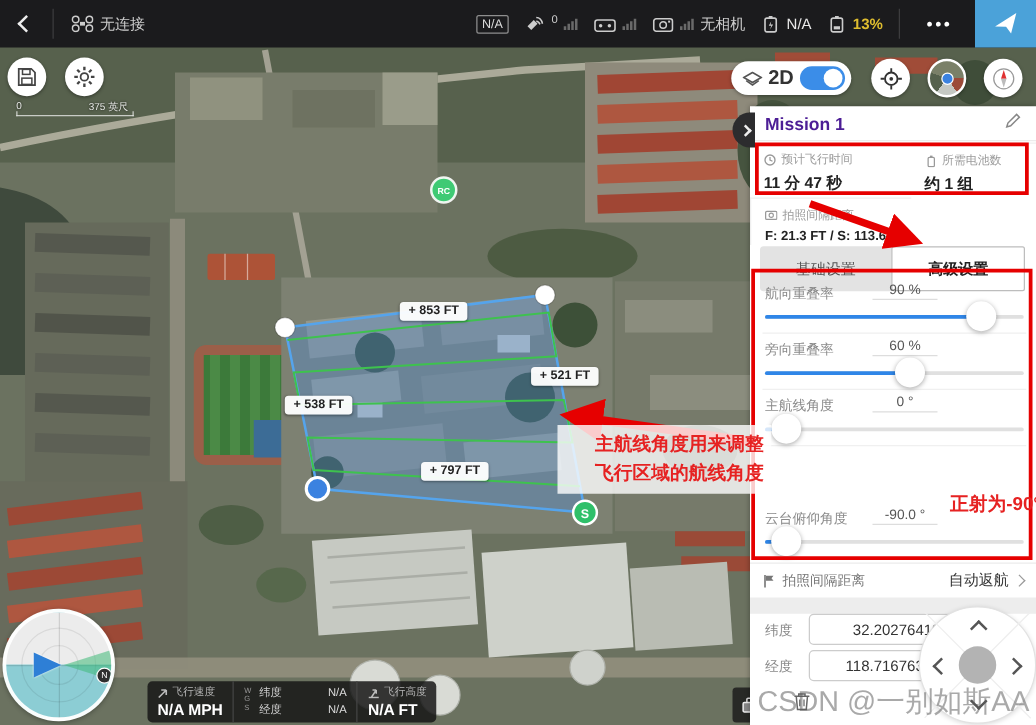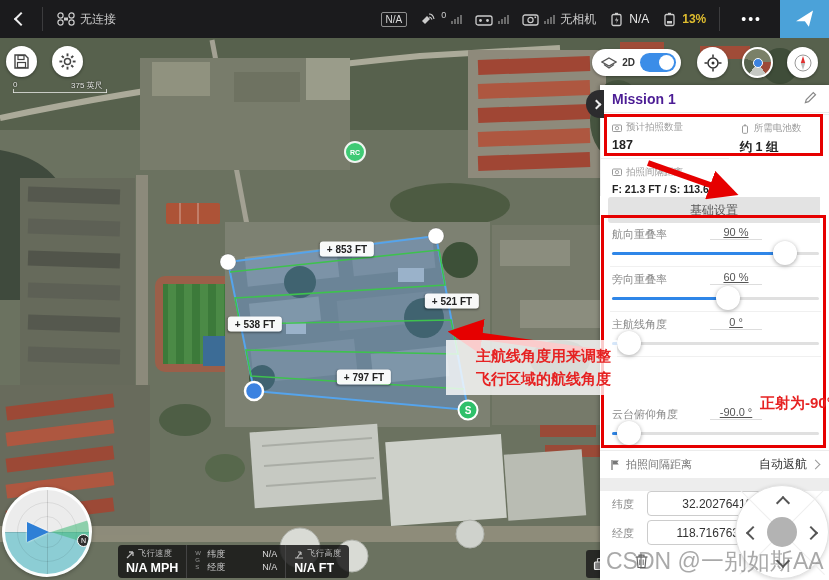--- a/index.html
+++ b/index.html
@@ -32,49 +32,49 @@
   
   .round-btn { position:absolute; width:31px; height:31px; border-radius:50%; background:#fff; box-shadow:0 1px 3px rgba(0,0,0,.4); display:flex; align-items:center; justify-content:center; z-index:20; cursor:pointer; }
   .map-scale { position:absolute; left:13px; top:80px; z-index:8; color:#fff; font-size:8px; text-shadow:0 0 2px #000; opacity:.85; width:100px; }
   .map-scale .line { position:absolute; top:12px; left:0; width:94px; height:1px; background:rgba(255,255,255,.8); }
   .map-scale .line:before,.map-scale .line:after{content:"";position:absolute;width:1px;height:4px;top:-3px;background:rgba(255,255,255,.8);}
   .map-scale .line:after{right:0;}
   .scale-end { position:absolute; left:58px; top:0; }
 
   
   .ctl-pill { position:absolute; top:49px; right:148px; height:27px; border-radius:14px; background:#fff; box-shadow:0 1px 3px rgba(0,0,0,.35); display:flex; align-items:center; gap:5px; padding:0 5px 0 9px; z-index:20; }
-  .ctl-pill .lbl { font-size:10px; font-weight:bold; color:#333; }
+  .ctl-pill .lbl { font-size:16px; font-weight:bold; color:#333; }
   .toggle { width:36px; height:19px; border-radius:10px; background:#3b8de8; position:relative; cursor:pointer; }
   .toggle .knob { position:absolute; right:2px; top:2px; width:15px; height:15px; border-radius:50%; background:#fff; }
   .ctl-circle { position:absolute; top:47px; width:31px; height:31px; border-radius:50%; background:#fff; box-shadow:0 1px 3px rgba(0,0,0,.35); display:flex; align-items:center; justify-content:center; z-index:20; cursor:pointer; }
   .minimap { background:conic-gradient(#7a8068 0 25%, #9c4a38 25% 40%, #c5c8c3 40% 60%, #55614c 60% 80%, #7a8068 80%); border:2px solid #fff; }
   .minimap:after{content:"";width:8px;height:8px;border-radius:50%;background:#3b82e0;border:1.5px solid #fff;}
 
   
   .panel { position:absolute; top:85px; right:0; width:229px; height:495px; background:#fff; z-index:30; box-shadow:-1px 0 4px rgba(0,0,0,.3); }
   .panel-handle { position:absolute; top:90px; right:225px; width:18px; height:28px; background:#2c2c2e; border-radius:14px 0 0 14px; z-index:31; display:flex; align-items:center; justify-content:center; cursor:pointer; }
   .panel-handle .chev { width:7px; height:7px; border-left:2px solid #eee; border-bottom:2px solid #eee; transform:rotate(-135deg); margin-left:3px; }
   .p-header { position:absolute; top:0; left:0; right:0; height:28px; display:flex; align-items:center; padding:0 12px; border-bottom:1px solid #ececec; }
   .p-title { font-size:14px; font-weight:bold; color:#4c1d95; }
   .p-edit { margin-left:auto; cursor:pointer; }
   .stats { position:absolute; top:29px; left:0; right:0; height:82px; display:grid; grid-template-columns:1fr 1.08fr; }
   .stat { padding:7px 4px 0 11px; }
   .stat.c2 { border-left:1px solid #efefef; }
   .stat.r2 { border-top:1px solid #efefef; }
   .stat .sl { display:flex; align-items:center; gap:4px; font-size:9.5px; color:#9b9b9b; }
   .stat .sv { font-size:12.5px; font-weight:bold; color:#222; margin-top:4px; white-space:nowrap; }
   .stat.small .sv { font-size:10.5px; }
-  .tabs { position:absolute; top:112px; left:8px; right:9px; height:26px; display:flex; border-radius:3px; overflow:visible; }
+  .tabs { position:absolute; top:112px; left:8px; right:9px; height:36px; display:flex; border-radius:3px; overflow:visible; }
   .tab { flex:1; display:flex; align-items:center; justify-content:center; font-size:12px; cursor:pointer; }
   .tab.basic { background:#e3e3e3; color:#555; border-radius:3px 0 0 3px; }
   .tab.adv { background:#fff; color:#222; font-weight:bold; border:1px solid #bdbdbd; border-radius:2px; }
 
   .srow { position:absolute; left:10px; right:8px; height:45px; border-bottom:1px solid #f0f0f0; }
   .slabel { position:absolute; left:2px; top:5px; font-size:11px; color:#8a8a8a; }
-  .svalue { position:absolute; left:100px; top:4px; min-width:52px; text-align:center; font-size:11px; color:#555; border-bottom:1px solid #ddd; padding-bottom:1px; cursor:text;text-decoration:underline; }
+  .svalue { position:absolute; left:88px; top:4px; min-width:52px; text-align:center; font-size:11px; color:#555; border-bottom:1px solid #ddd; padding-bottom:1px; cursor:text; }
   .track { position:absolute; left:2px; right:2px; top:30px; height:3px; background:#e0e0e0; border-radius:2px; cursor:pointer; }
   .fill { position:absolute; left:0; top:0; height:3px; background:#2f86e8; border-radius:2px; width:calc(var(--f)*100%); }
   .thumb { position:absolute; top:-11px; left:calc(var(--f)*(100% - 24px)); width:24px; height:24px; border-radius:50%; background:#fff; box-shadow:0 1px 4px rgba(0,0,0,.35); cursor:grab; }
 
   .finish-row { position:absolute; top:365px; left:0; right:0; height:28px; display:flex; align-items:center; padding:0 10px; gap:5px; border-top:1px solid #ececec; cursor:pointer; }
   .finish-row .fl { font-size:11px; color:#777; }
   .finish-row .fv { margin-left:auto; font-size:12px; color:#333; }
   .finish-row .chev { width:7px; height:7px; border-left:1.5px solid #999; border-bottom:1.5px solid #999; transform:rotate(-135deg); }
   .p-gap { position:absolute; top:393px; left:0; right:0; height:13px; background:#ededed; }
   .coord-label { position:absolute; left:12px; font-size:11px; color:#8a8a8a; }
@@ -369,29 +369,29 @@
     <div class="p-header">
       <span class="p-title">Mission 1</span>
       <span class="p-edit">
         <svg width="13" height="13" viewBox="0 0 14 14">
             <path d="M1.5,12.5 l1-3.4 L10,1.6 l2.4,2.4 L4.9,11.5 z" fill="none" stroke="#888" stroke-width="1.3"></path>
           </svg>
       </span>
     </div>
 
     <div class="stats">
-      <div class="stat c2">
+      <div class="stat">
         <div class="sl">
-            <svg width="10" height="8" viewBox="0 0 10 8">
-              <rect x="0.5" y="1" width="9" height="6.5" rx="1" fill="none" stroke="#999" stroke-width="1"></rect>
-              <circle cx="5" cy="4.2" r="1.7" fill="none" stroke="#999" stroke-width="0.9"></circle>
+            <svg width="10" height="10" viewBox="0 0 10 10">
+              <circle cx="5" cy="5" r="4" fill="none" stroke="#999" stroke-width="1.1"></circle>
+              <path d="M5,2.5 V5 l2,1" stroke="#999" stroke-width="1" fill="none"></path>
             </svg>
-            <span>预计拍照数量</span>
+            <span>预计飞行时间</span>
           </div>
-        <div class="sv">187</div>
+        <div class="sv">11 分 47 秒</div>
       </div>
       <div class="stat r2">
         <div class="sl">
             <svg width="10" height="10" viewBox="0 0 10 10">
               <rect x="2.5" y="1.8" width="5" height="7.5" rx="1" fill="none" stroke="#999" stroke-width="1"></rect>
               <rect x="4" y="0.5" width="2" height="1.3" fill="#999"></rect>
             </svg>
             <span>所需电池数</span>
           </div>
         <div class="sv">约 1 组</div>
@@ -403,20 +403,21 @@
               <circle cx="5" cy="4.2" r="1.7" fill="none" stroke="#999" stroke-width="0.9"></circle>
             </svg>
             <span>拍照间隔距离</span>
           </div>
         <div class="sv">F: 21.3 FT / S: 113.6 FT</div>
       </div>
     </div>
 
     <div class="tabs">
       <div class="tab basic">基础设置</div>
+      <div class="tab adv">高级设置</div>
     </div>
 
     <div class="srow" style="top: 137px; --f: 0.88;">
       <span class="slabel">航向重叠率</span>
       <span class="svalue">90 %</span>
       <div class="track">
           <div class="fill"></div>
           <div class="thumb"></div>
         </div>
     </div>

